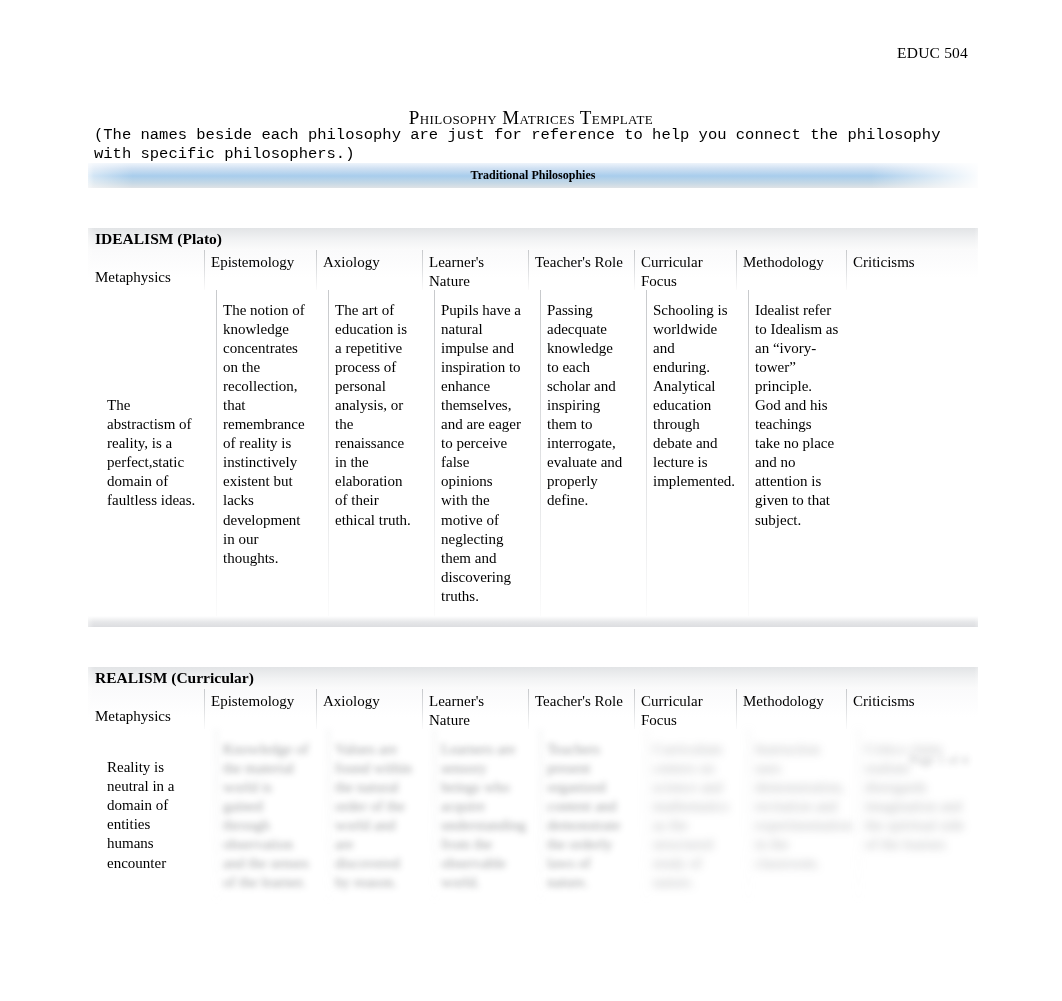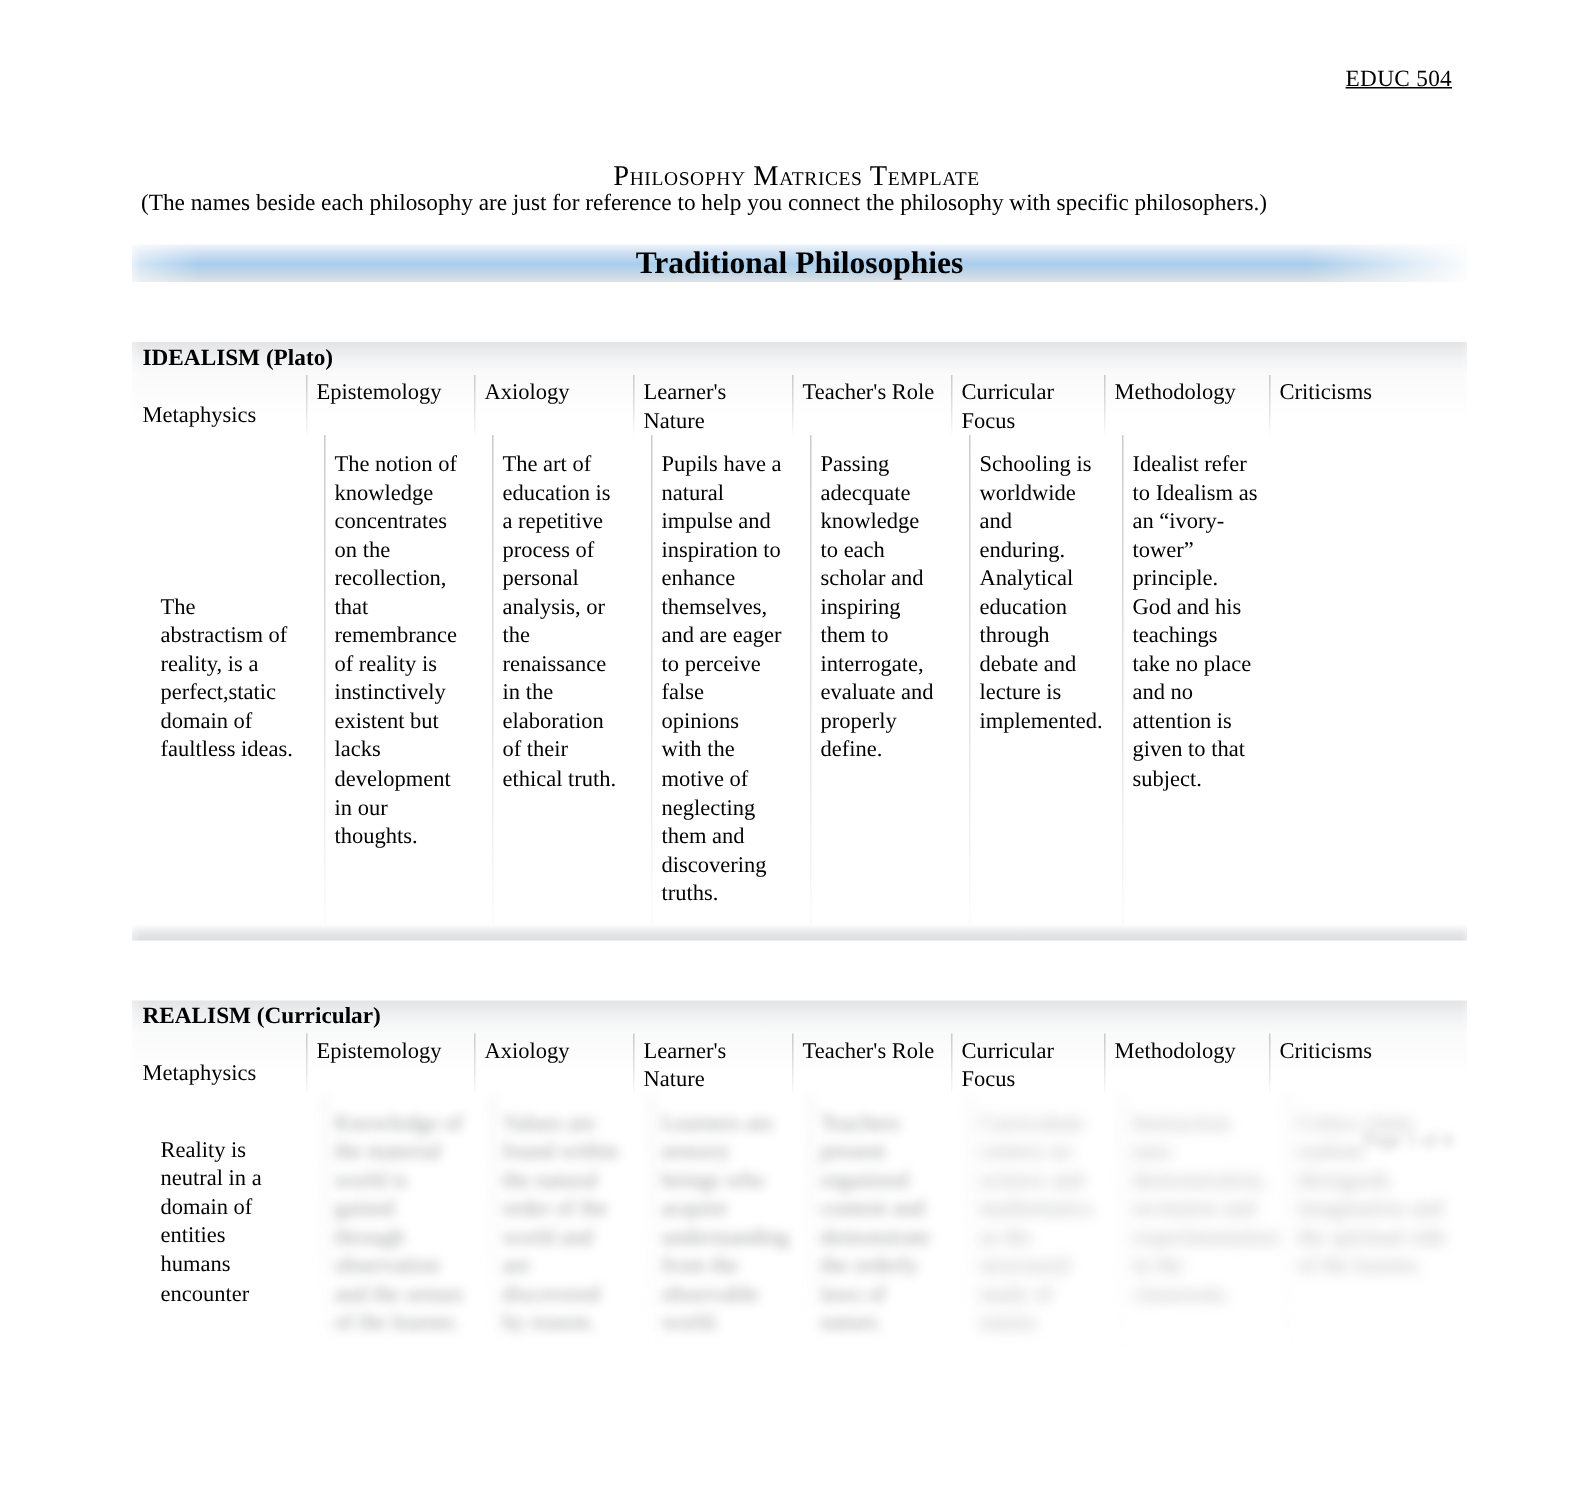--- a/index.html
+++ b/index.html
@@ -19,21 +19,20 @@
 
   
   #doc-header {
     position: absolute;
     top: 44px;
     left: 0;
     width: 968px;
     text-align: right;
     font-size: 15.5px;
     letter-spacing: .2px;
-    text-decoration: underline;
   }
 
   #doc-title {
     position: absolute;
     top: 94px;
     left: 0;
     width: 1062px;
     text-align: center;
     font-weight: normal;
     font-size: 19px;
@@ -41,20 +40,21 @@
     letter-spacing: .4px;
   }
 
   #doc-subtitle {
     position: absolute;
     top: 126px;
     left: 94px;
     width: 880px;
     font-size: 15.5px;
     line-height: 1.25;
+    font-family: Liberation Mono, monospace;
   }
 
   
   #matrix {
     position: absolute;
     top: 163px;
     left: 88px;
     width: 890px;
   }
 
@@ -77,21 +77,21 @@
     right: -12px;
     background: linear-gradient(to left, rgba(255,255,255,1), rgba(255,255,255,0));
   }
 
   .banner {
     position: relative;
     height: 25px;
     line-height: 25px;
     text-align: center;
     font-weight: bold;
-    font-size: 21px;
+    font-size: 12px;
     background:
       linear-gradient(to right,
         rgba(255,255,255,.55) 0%,
         rgba(255,255,255,0) 5%,
         rgba(255,255,255,0) 88%,
         rgba(255,255,255,.95) 100%),
       linear-gradient(to bottom,
         #eef4fb 0%,
         #cfe0f2 22%,
         #a8cdec 52%,

